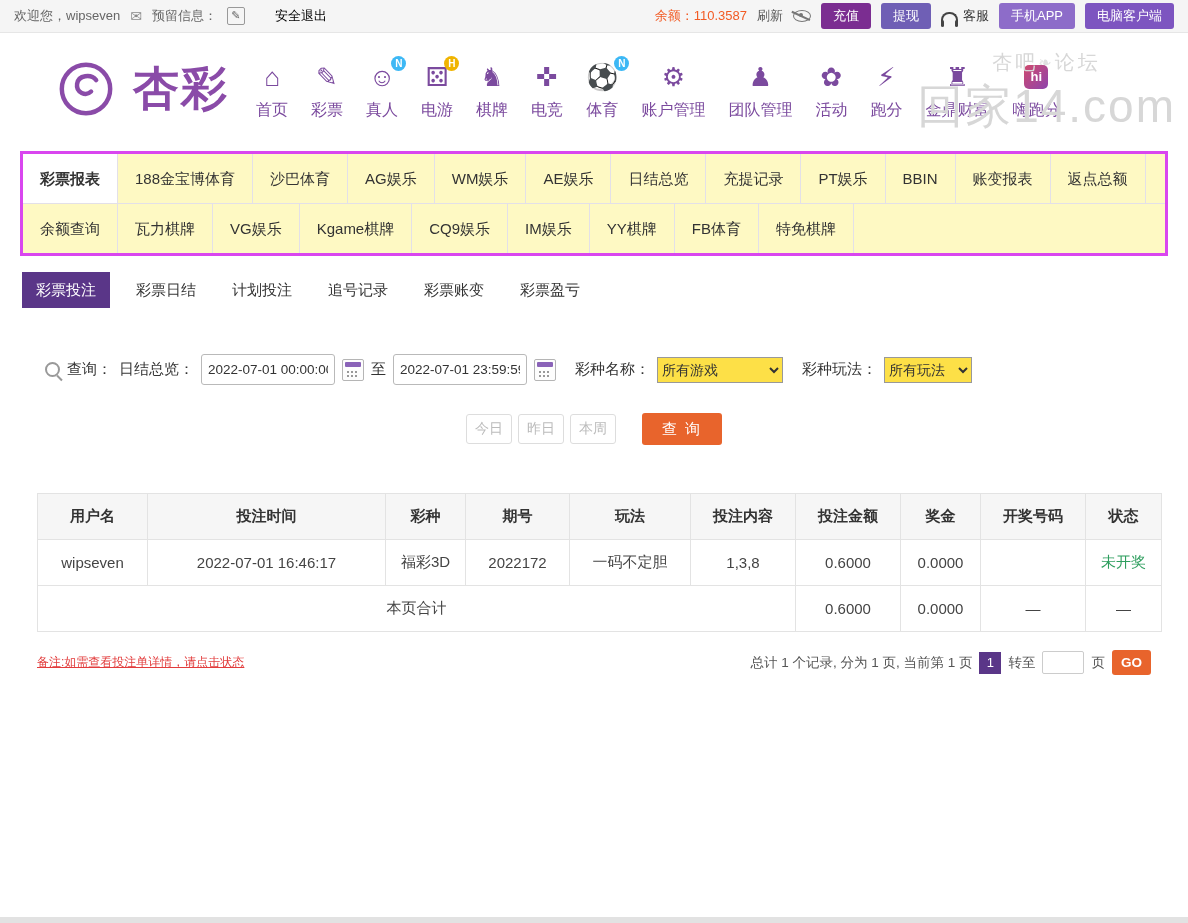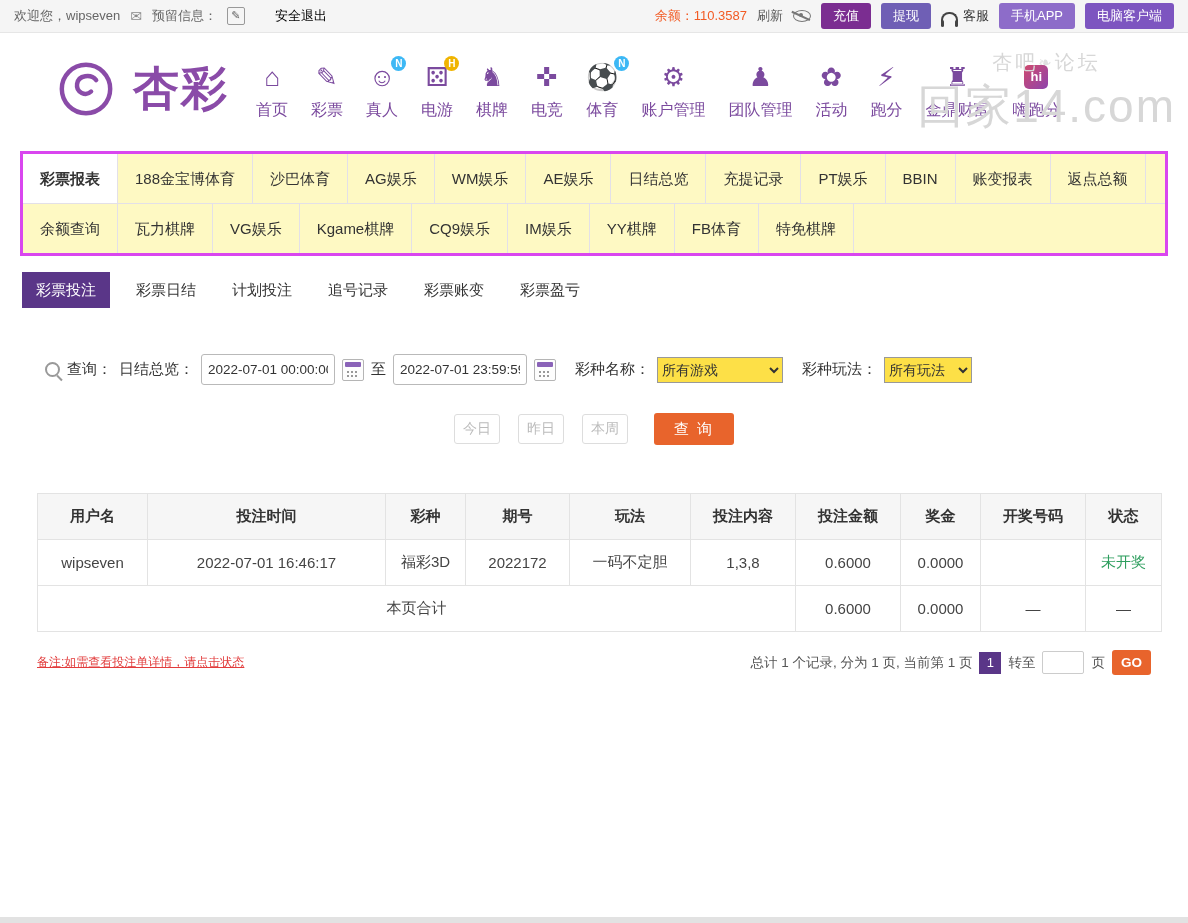--- a/index.html
+++ b/index.html
@@ -69,21 +69,21 @@
   .cal-btn{width:22px;height:22px;border:1px solid #b5b5b5;border-radius:2px;background:#fdfdfd;position:relative;
     display:inline-block;cursor:pointer;box-sizing:border-box}
   .cal-btn::before{content:"";position:absolute;left:2px;right:2px;top:2px;height:5px;background:#8a63b8;border-radius:1px}
   .cal-btn::after{content:"";position:absolute;left:4px;top:11px;width:2px;height:2px;background:#999;
     box-shadow:4px 0 #999,8px 0 #999,0 4px #999,4px 4px #999,8px 4px #999}
   .sel{height:26px;border:1px solid #999;font-size:14px;font-family:inherit;color:#333;background:#fde047}
   .sel.game{width:126px}
   .sel.play{width:88px}
   
   .quick-row{display:flex;justify-content:center;align-items:center;margin-top:28px}
-  .quick-group{display:flex;gap:18px}
+  .quick-group{display:flex;gap:6px}
   .quick-btn{width:46px;height:30px;border:1px solid #ddd;background:#fff;color:#bbb;font-size:14px;border-radius:3px;
     cursor:pointer;font-family:inherit}
   .query-btn{width:80px;height:32px;background:var(--orange,#e8642c);color:#fff;border:none;border-radius:3px;
     font-size:15px;cursor:pointer;margin-left:26px;font-family:inherit;letter-spacing:2px}
   
   .bet-table{border-collapse:collapse;margin:48px 37px 0;width:1124px;table-layout:fixed}
   .bet-table th,.bet-table td{border:1px solid #e3e3e3;height:43px;text-align:center;font-size:15px;overflow:hidden}
   .bet-table th{background:#f6f6f6;color:#333;font-weight:bold}
   .bet-table td{color:#444}
   td.status{color:var(--green,#2e9e5e);cursor:pointer}

